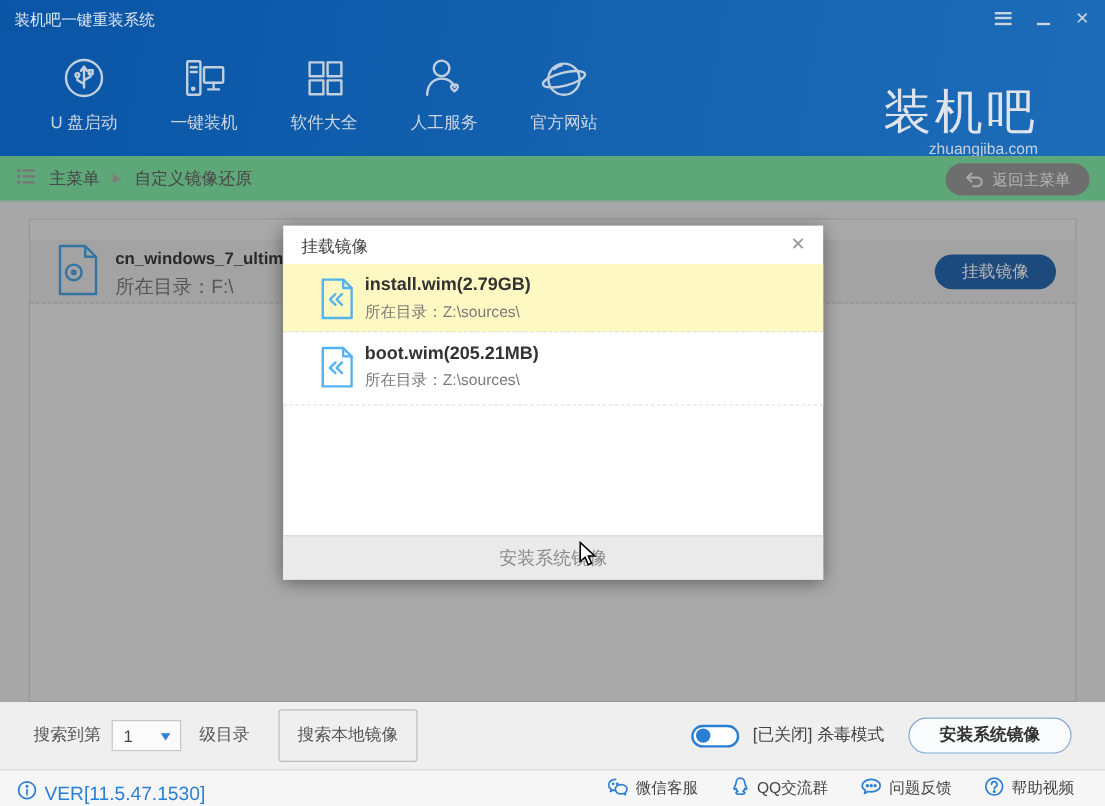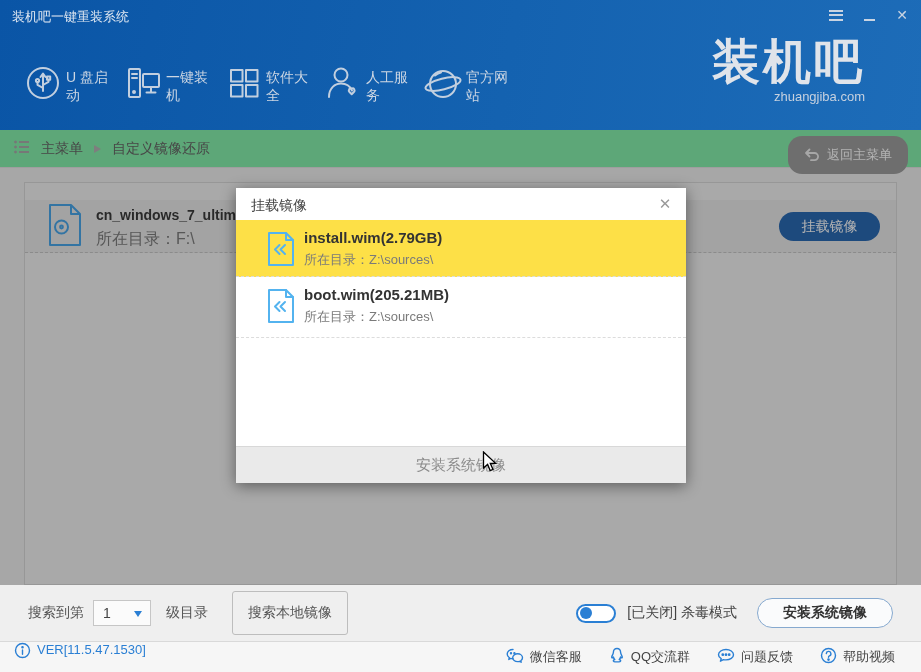--- a/index.html
+++ b/index.html
@@ -11,36 +11,36 @@
             background:linear-gradient(100deg,#0a55a6 0%,#1462b0 55%,#1d6cb8 100%); z-index:2; }
   .app-title { position:absolute; left:12px; top:8px; font-size:13px; color:#dfe7f1; }
   .win-controls { position:absolute; right:10px; top:5px; display:flex; gap:15px; align-items:center; height:20px; }
   .ctrl { width:18px; height:18px; display:flex; align-items:center; justify-content:center; cursor:pointer; }
   .menu-bars { width:14px; height:11px; border-top:2px solid #c9d4e2; border-bottom:2px solid #c9d4e2; position:relative; }
   .menu-bars::after { content:""; position:absolute; left:0; right:0; top:2.5px; height:2px; background:#c9d4e2; }
   .min-bar { width:11px; height:2px; background:#c9d4e2; margin-top:9px; }
   .close-x { color:#c9d4e2; font-size:14px; line-height:18px; }
 
   .nav { position:absolute; left:20px; top:30px; height:100px; display:flex; }
-  .nav-item { width:100px; height:100px; display:flex; flex-direction:row; align-items:center;
+  .nav-item { width:100px; height:100px; display:flex; flex-direction:column; align-items:center;
               padding-top:13px; color:#ccd6e3; font-size:14px; cursor:pointer; }
   .nav-item.active { background:rgba(255,255,255,0.14); }
   .nav-icon { width:46px; height:46px; margin-bottom:5px; }
   .nav-icon svg { stroke:#c2cfdf; fill:none; stroke-width:2; stroke-linecap:round; stroke-linejoin:round; }
 
   .logo { position:absolute; right:56px; top:36px; text-align:right; }
-  .logo-text { font-size:48px; font-weight:bold; letter-spacing:3px; line-height:1.1; color:#e0e4ea; }
+  .logo-text { font-size:40px; font-weight:normal; letter-spacing:3px; line-height:1.1; color:#e0e4ea;margin-top:36px; }
   .logo-domain { font-size:13px; color:#c6d1df; margin-top:0; }
 
   
   .crumbbar { position:absolute; top:130px; left:0; right:0; height:38px; background:#86efac; border-bottom:1px solid #e2e2e2; z-index:1; }
   .crumb-left { position:absolute; left:14px; top:0; height:37px; display:flex; align-items:center; gap:11px; font-size:14px; color:#666; }
   .crumb-sep { width:0; height:0; border-left:7px solid #b5b5b5; border-top:4.5px solid transparent; border-bottom:4.5px solid transparent; }
   .list-icon svg { stroke:#ababab; fill:#ababab; }
-  .back-btn { position:absolute; right:13px; top:6px; height:38px; width:120px; border-radius:14px; background:#9e9e9e;
+  .back-btn { position:absolute; right:13px; top:6px; height:27px; width:120px; border-radius:14px; background:#9e9e9e;
               color:#fff; font-size:13px; display:flex; align-items:center; justify-content:center; gap:7px; cursor:pointer; }
   .back-btn svg { stroke:#efefef; fill:none; stroke-width:1.8; stroke-linecap:round; stroke-linejoin:round; }
 
   
   .panel { position:absolute; left:24px; right:24px; top:182px; height:403px; background:#f3f3f3; border:1px solid #d9d9d9; z-index:1; }
   .image-row { position:absolute; left:0; right:0; top:17px; height:53px; background:#eaeaea; border-bottom:1px dashed #c7c7c7; }
   .disc-icon { position:absolute; left:23px; top:3px; }
   .disc-icon svg { stroke:#4aa7ea; fill:none; stroke-width:2; stroke-linejoin:round; }
   .image-title { position:absolute; left:71px; top:7px; font-weight:bold; font-size:14px; color:#3c3c3c; }
   .image-dir { position:absolute; left:71px; top:29px; font-size:16px; color:#7d7d7d; }
@@ -50,21 +50,21 @@
   
   .dim { position:absolute; left:0; right:0; top:130px; height:455px; background:rgba(0,0,0,0.30); z-index:5; }
 
   
   .modal { position:absolute; left:236px; top:188px; width:450px; height:295px; background:#fff; z-index:10;
            box-shadow:0 3px 14px rgba(0,0,0,0.45); }
   .modal-title { position:absolute; left:15px; top:9px; font-size:14px; color:#444; }
   .modal-close { position:absolute; right:11px; top:6px; font-size:15px; color:#999; width:20px; height:20px;
                  text-align:center; line-height:20px; cursor:pointer; }
   .m-item { position:absolute; left:0; right:0; cursor:pointer; }
-  .m-item.first { top:32px; height:57px; background:#fde047; border-bottom:1px dashed #dcdcdc; }
+  .m-item.first { top:32px; height:57px; background:#fef9c3; border-bottom:1px dashed #dcdcdc; }
   .m-item.second { top:89px; height:61px; background:#fff; border-bottom:1px dashed #dcdcdc; }
   .wim-icon { position:absolute; left:31px; top:11px; }
   .wim-icon svg { stroke:#53b3ef; fill:none; stroke-width:2; stroke-linejoin:round; stroke-linecap:round; }
   .m-name { position:absolute; left:68px; top:9px; font-size:15px; font-weight:bold; color:#333; }
   .m-dir  { position:absolute; left:68px; top:31px; font-size:13px; color:#7a7a7a; }
   .modal-footer { position:absolute; left:0; right:0; bottom:0; height:37px; background:#eaeaea; border-top:1px solid #d8d8d8;
                   display:flex; align-items:center; justify-content:center; font-size:15px; color:#8b8b8b; cursor:pointer; }
 
   .cursor { position:absolute; left:482px; top:451px; z-index:30; }
 
@@ -82,21 +82,21 @@
   .toolbar-right { position:absolute; right:28px; top:0; height:56px; display:flex; align-items:center; }
   .toggle { width:40px; height:19px; border:2px solid #2a7fd4; border-radius:11px; position:relative; background:#fff; cursor:pointer; }
   .knob { position:absolute; left:2px; top:1.5px; width:12px; height:12px; border-radius:50%; background:#2a7fd4; }
   .av-status { font-size:14px; color:#444; margin-left:11px; }
   .install-btn { width:136px; height:30px; border-radius:15px; border:1px solid #86a9cf; background:#fafbfc;
                  font-size:14px; font-weight:bold; color:#333; display:flex; align-items:center; justify-content:center;
                  margin-left:20px; cursor:pointer; }
 
   
   .footer { position:absolute; left:0; right:0; top:641px; height:31px; background:#f6f6f6; border-top:1px solid #d9d9d9; z-index:2; }
-  .ver { position:absolute; left:14px; top:0; height:30px; display:flex; align-items:flex-start; gap:6px; color:#2a7fd4; font-size:13px; }
+  .ver { position:absolute; left:14px; top:0; height:30px; display:flex; align-items:flex-end; gap:6px; color:#2a7fd4; font-size:16px; }
   .footer-links { position:absolute; right:26px; top:0; height:30px; display:flex; align-items:center; gap:27px; }
   .flink { display:flex; align-items:center; gap:6px; font-size:13px; color:#444; cursor:pointer; }
   .f-ic svg { stroke:#2a7fd4; fill:none; stroke-width:1.4; stroke-linecap:round; stroke-linejoin:round; }
 </style>
 </head>
 <body>
 
 <div class="window">
 
   <div class="header">

